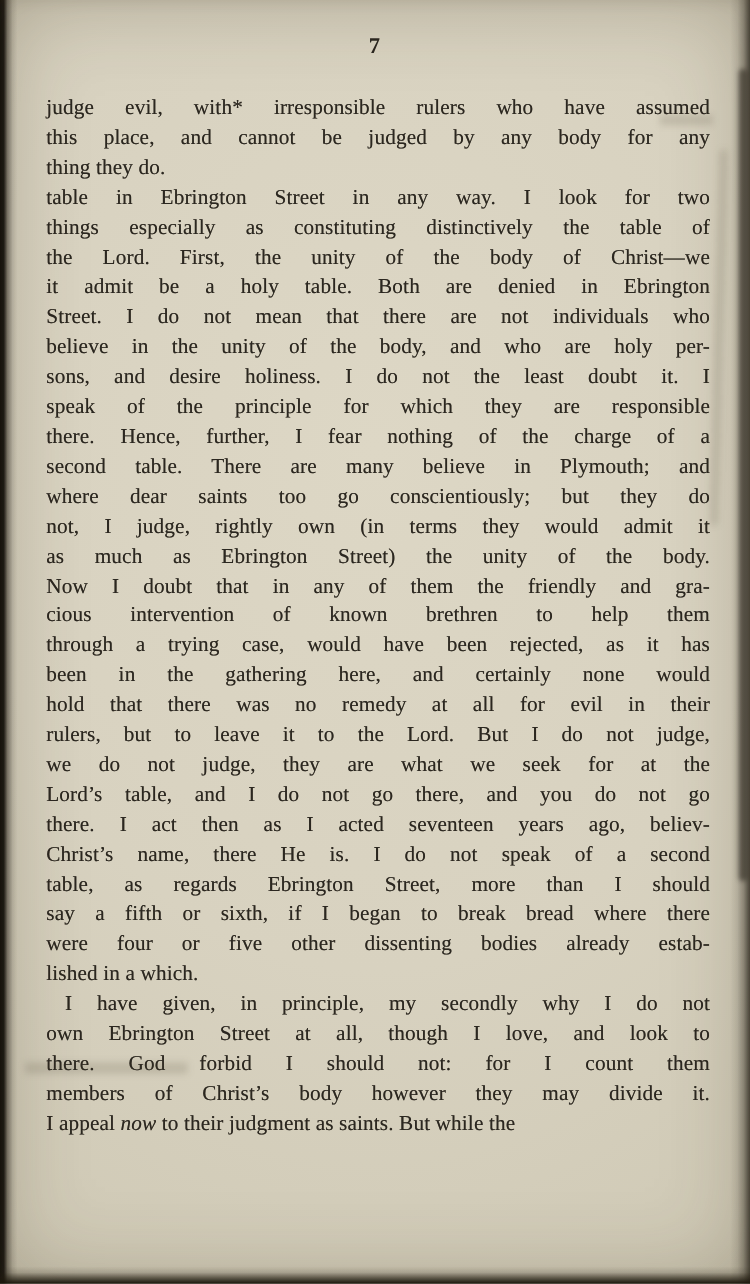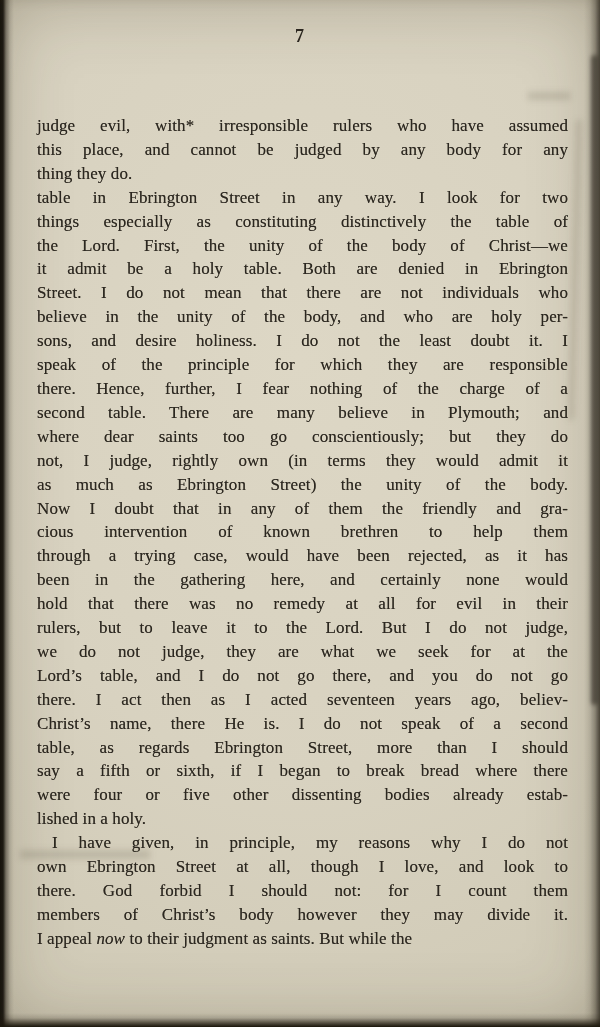--- a/index.html
+++ b/index.html
@@ -49,21 +49,20 @@
 
   .page-number {
     position: absolute; top: 26px; left: 0; right: 0;
     text-align: center; font-weight: 700; font-size: 18px; letter-spacing: 1px;
   }
 
   .text-block {
     position: absolute; left: 37px; right: 32px; top: 74px;
     font-size: 17px; line-height: 23.9px;
     text-rendering: optimizeLegibility;
-    margin-top: 40px;
   }
 
   .line {
     text-align: justify;
     text-align-last: justify;
     letter-spacing: .1px;
     text-shadow: 0 0 .4px rgba(40,32,22,.55);
   }
   .line.last { text-align-last: left; }
   .line.indent { text-indent: 15px; }
@@ -102,24 +101,24 @@
         <div class="line">been in the gathering here, and certainly none would</div>
         <div class="line">hold that there was no remedy at all for evil in their</div>
         <div class="line">rulers, but to leave it to the Lord. But I do not judge,</div>
         <div class="line">we do not judge, they are what we seek for at the</div>
         <div class="line">Lord’s table, and I do not go there, and you do not go</div>
         <div class="line">there. I act then as I acted seventeen years ago, believ-</div>
         <div class="line">Christ’s name, there He is. I do not speak of a second</div>
         <div class="line">table, as regards Ebrington Street, more than I should</div>
         <div class="line">say a fifth or sixth, if I began to break bread where there</div>
         <div class="line">were four or five other dissenting bodies already estab-</div>
-        <div class="line last">lished in a holy.</div>
+        <div class="line last">lished in a which.</div>
       </div>
     <div class="paragraph">
-        <div class="line indent">I have given, in principle, my reasons why I do not</div>
+        <div class="line indent">I have given, in principle, my secondly why I do not</div>
         <div class="line">own Ebrington Street at all, though I love, and look to</div>
         <div class="line">there. God forbid I should not: for I count them</div>
         <div class="line">members of Christ’s body however they may divide it.</div>
         <div class="line last"><span class="">I appeal </span><span class="italic">now</span><span class=""> to their judgment as saints. But while the</span></div>
       </div>
   </div>
 
   <div class="smudge smudge-a"></div>
   <div class="smudge smudge-b"></div>
   <div class="smudge smudge-c"></div>

